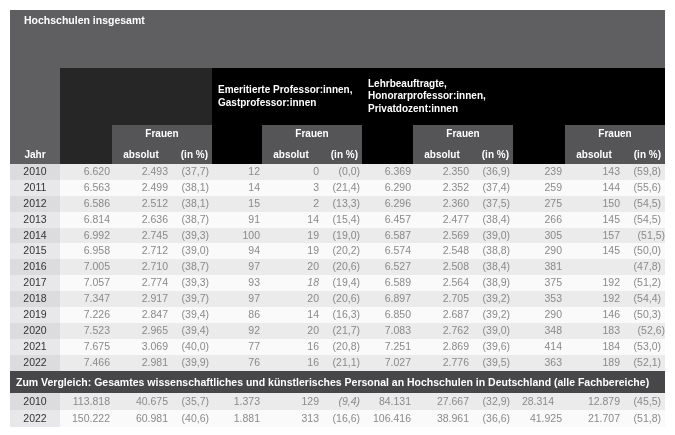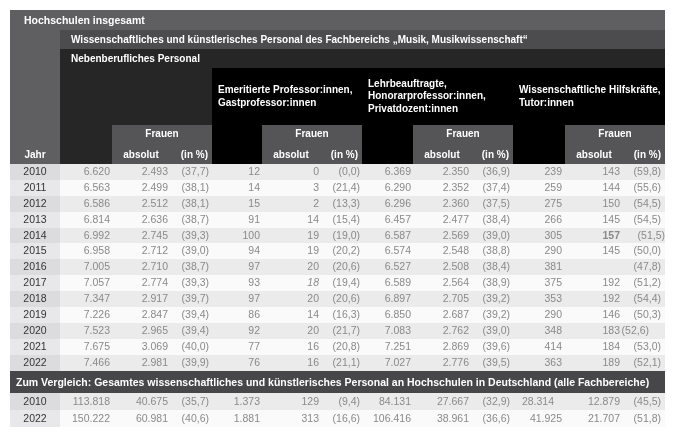--- a/index.html
+++ b/index.html
@@ -45,22 +45,20 @@
 </head>
 <body>
 
 <div class="tbl">
   <div class="row-title">Hochschulen insgesamt</div>
 
   <div class="hdr">
     <div class="jahr">
         <span>Jahr</span>
       </div>
-    <div class="fach">Wissenschaftliches und künstlerisches Personal des Fachbereichs „Musik, Musikwissenschaft“</div>
-    <div class="neben">Nebenberufliches Personal</div>
 
     <div class="grp g1" style="left:50px;width:152px;">
       <div class="glabel"></div>
       <div class="frauen" style="left:52px;width:100px;">
         <div class="fl">Frauen</div>
         <div class="fa" style="left:0;width:58px;">absolut</div>
         <div class="fp" style="right:4px;">(in %)</div>
       </div>
     </div>
 
@@ -76,21 +74,20 @@
     <div class="grp g3" style="left:352px;width:151px;">
       <div class="glabel">Lehrbeauftragte, Honorarprofessor:innen, Privatdozent:innen</div>
       <div class="frauen" style="left:51px;width:100px;">
         <div class="fl">Frauen</div>
         <div class="fa" style="left:0;width:58px;">absolut</div>
         <div class="fp" style="right:4px;">(in %)</div>
       </div>
     </div>
 
     <div class="grp g4" style="left:503px;width:152px;">
-      <div class="glabel">Wissenschaftliche Hilfskräfte, Tutor:innen</div>
       <div class="frauen" style="left:52px;width:100px;">
         <div class="fl">Frauen</div>
         <div class="fa" style="left:0;width:58px;">absolut</div>
         <div class="fp" style="right:4px;">(in %)</div>
       </div>
     </div>
   </div>
 
   <div class="body-rows" id="body-rows">
       <div class="r">
@@ -158,21 +155,21 @@
         <div class="c" style="right: 555px;">6.992</div>
         <div class="c" style="right: 497px;">2.745</div>
         <div class="c" style="right: 456px;">(39,3)</div>
         <div class="c" style="right: 405px;">100</div>
         <div class="c" style="right: 346px;">19</div>
         <div class="c" style="right: 305px;">(19,0)</div>
         <div class="c" style="right: 254px;">6.587</div>
         <div class="c" style="right: 196px;">2.569</div>
         <div class="c" style="right: 155px;">(39,0)</div>
         <div class="c" style="right: 103px;">305</div>
-        <div class="c" style="right: 45px; font-weight: bold;">157</div>
+        <div class="c" style="right: 45px;">157</div>
         <div class="c" style="right: 0; text-align: center;">(51,5)</div>
       </div>
       <div class="r">
         <div class="y">2015</div>
         <div class="c" style="right: 555px;">6.958</div>
         <div class="c" style="right: 497px;">2.712</div>
         <div class="c" style="right: 456px;">(39,0)</div>
         <div class="c" style="right: 405px;">94</div>
         <div class="c" style="right: 346px;">19</div>
         <div class="c" style="right: 305px;">(20,2)</div>
@@ -249,21 +246,21 @@
         <div class="c" style="right: 497px;">2.965</div>
         <div class="c" style="right: 456px;">(39,4)</div>
         <div class="c" style="right: 405px;">92</div>
         <div class="c" style="right: 346px;">20</div>
         <div class="c" style="right: 305px;">(21,7)</div>
         <div class="c" style="right: 254px;">7.083</div>
         <div class="c" style="right: 196px;">2.762</div>
         <div class="c" style="right: 155px;">(39,0)</div>
         <div class="c" style="right: 103px;">348</div>
         <div class="c" style="right: 45px;">183</div>
-        <div class="c" style="right: 16px; text-align: right;">(52,6)</div>
+        <div class="c" style="right: 0; text-align: right;">(52,6)</div>
       </div>
       <div class="r">
         <div class="y">2021</div>
         <div class="c" style="right: 555px;">7.675</div>
         <div class="c" style="right: 497px;">3.069</div>
         <div class="c" style="right: 456px;">(40,0)</div>
         <div class="c" style="right: 405px;">77</div>
         <div class="c" style="right: 346px;">16</div>
         <div class="c" style="right: 305px;">(20,8)</div>
         <div class="c" style="right: 254px;">7.251</div>
@@ -292,21 +289,21 @@
 
   <div class="cmp-title">Zum Vergleich: Gesamtes wissenschaftliches und künstlerisches Personal an Hochschulen in Deutschland (alle Fachbereiche)</div>
   <div class="cmp-rows" id="cmp-rows">
       <div class="r">
         <div class="y">2010</div>
         <div class="c" style="right: 555px;">113.818</div>
         <div class="c" style="right: 497px;">40.675</div>
         <div class="c" style="right: 456px;">(35,7)</div>
         <div class="c" style="right: 405px;">1.373</div>
         <div class="c" style="right: 346px;">129</div>
-        <div class="c" style="right: 305px;">(9,4)</div>
+        <div class="c" style="right: 305px; font-style: italic;">(9,4)</div>
         <div class="c" style="right: 254px;">84.131</div>
         <div class="c" style="right: 196px;">27.667</div>
         <div class="c" style="right: 155px;">(32,9)</div>
         <div class="c" style="right: 111px;">28.314</div>
         <div class="c" style="right: 45px;">12.879</div>
         <div class="c" style="right: 4px;">(45,5)</div>
       </div>
       <div class="r">
         <div class="y">2022</div>
         <div class="c" style="right: 555px;">150.222</div>

